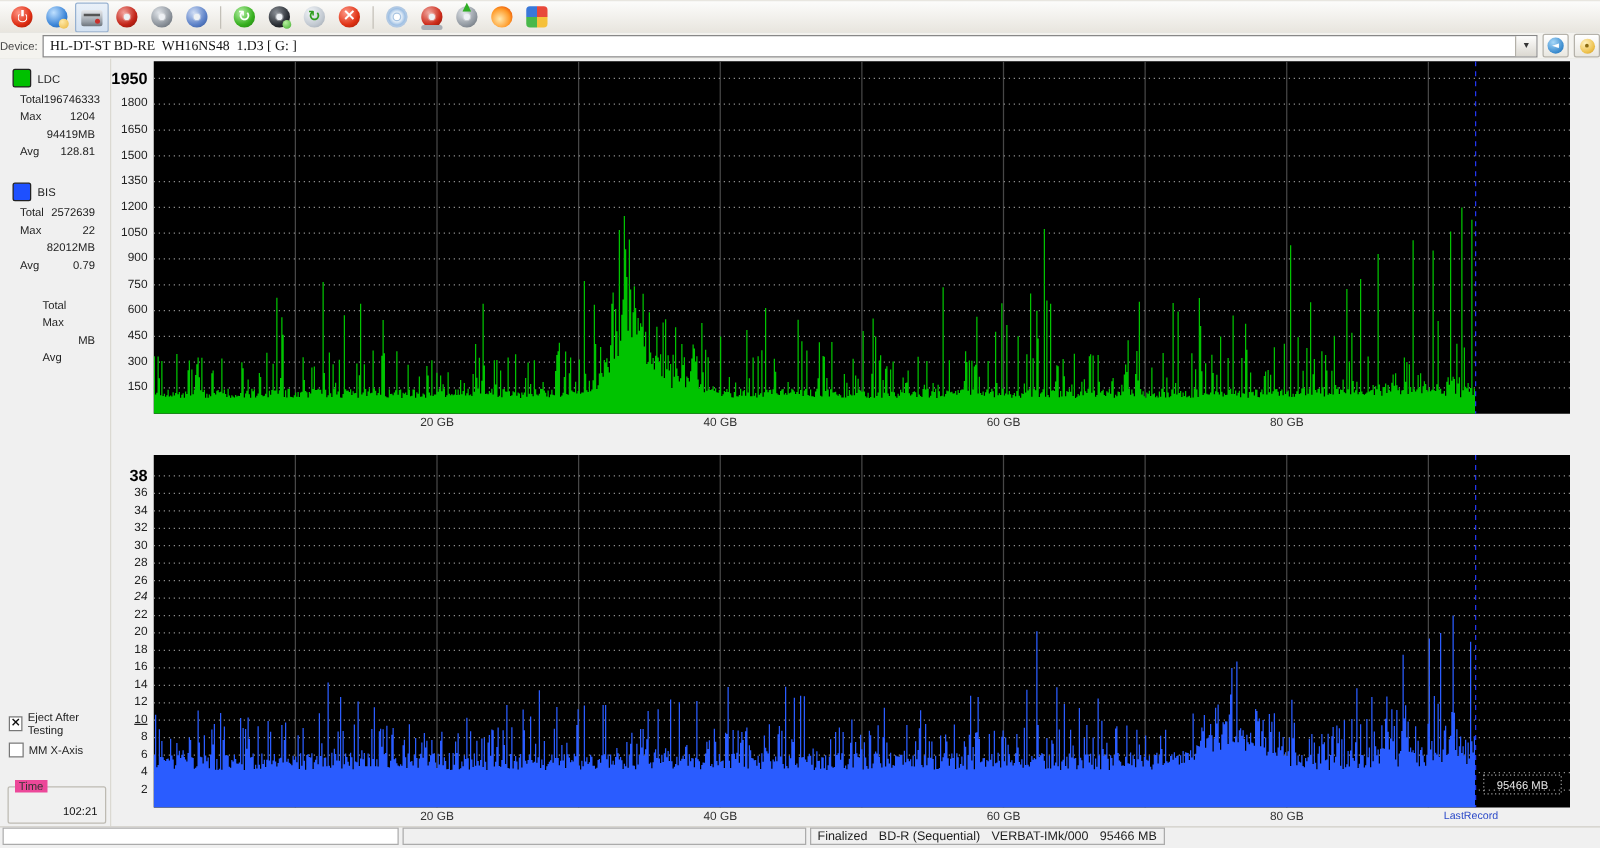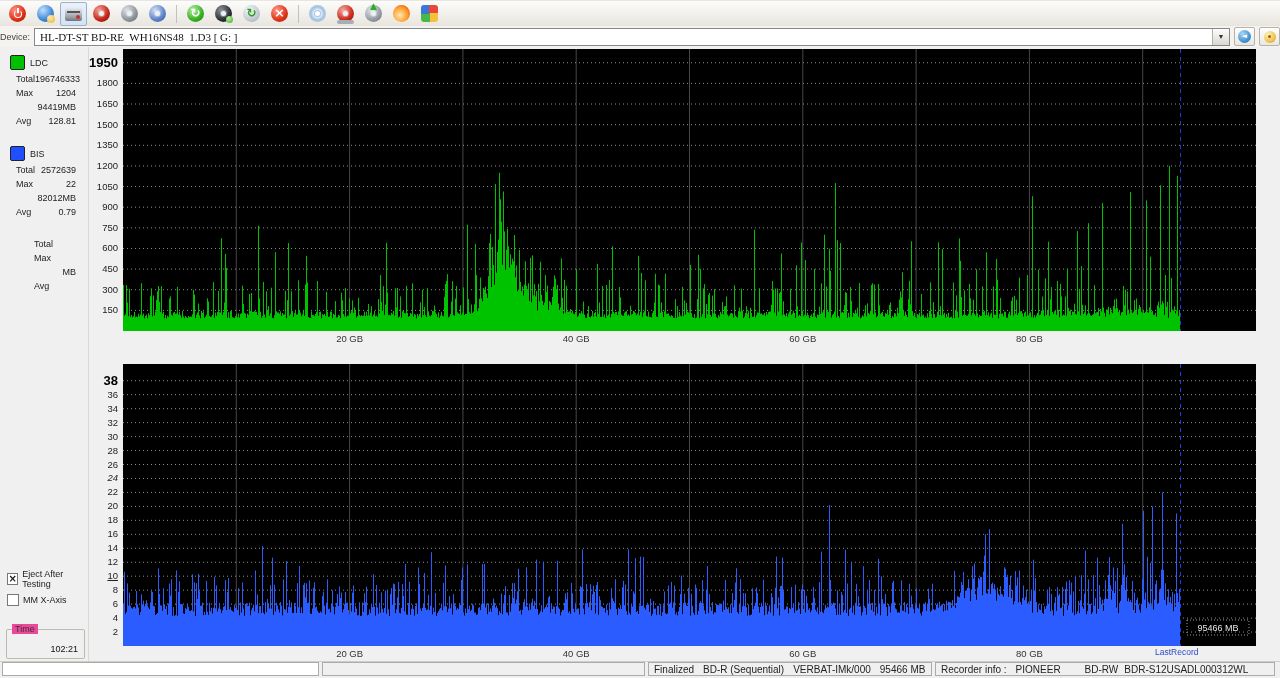--- a/index.html
+++ b/index.html
@@ -380,21 +380,15 @@
     <div class="seg white" style="width:305px;">
       <span></span>
     </div>
     <div class="seg" style="width:311px;"></div>
     <div class="seg" style="width:272px;">
       <span>Finalized</span>
       <span>BD-R (Sequential)</span>
       <span>VERBAT-IMk/000</span>
       <span>95466 MB</span>
     </div>
-    <div class="seg" style="flex:1;">
-      <span>Recorder info :</span>
-      <span style="margin-right:24px;">PIONEER</span>
-      <span style="margin-right:6px;">BD-RW</span>
-      <span>BDR-S12USADL000312WL</span>
-    </div>
   </div>
 
 </div>
 
 </body></html>

